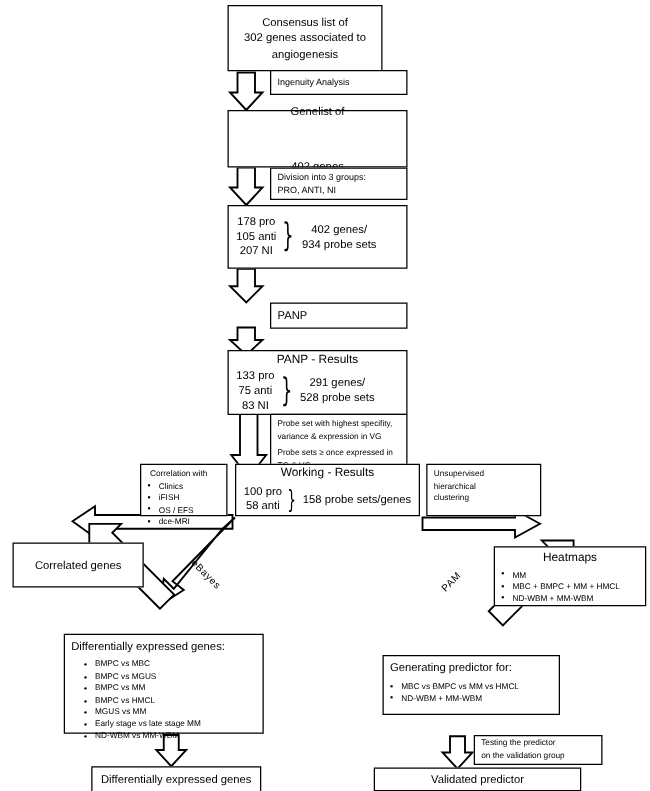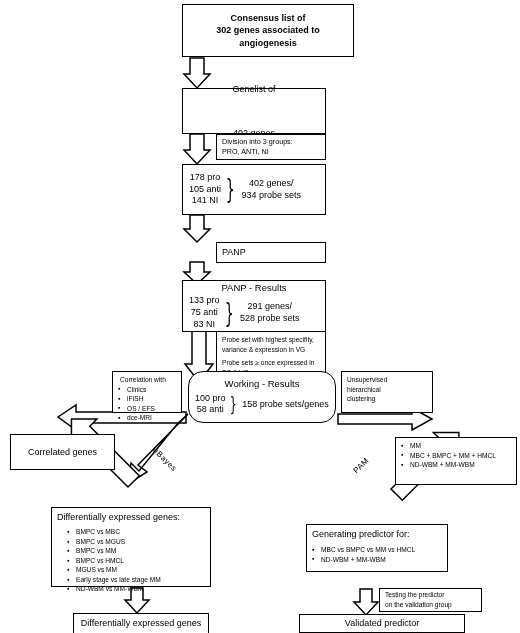--- a/index.html
+++ b/index.html
@@ -135,43 +135,46 @@
       <polygon points="0,0 70,0 70,-10 88,8 70,26 70,16 0,16" fill="#fff" stroke="#000" stroke-width="1.5"></polygon>
     </g>
     <g transform="translate(391,489) rotate(-45)">
       <polygon points="0,0 70,0 70,-10 88,8 70,26 70,16 0,16" fill="#fff" stroke="#000" stroke-width="1.5"></polygon>
     </g>
   </svg>
 
   <div class="rot-label" style="left:150px; top:455px; transform: rotate(45deg);">eBayes</div>
   <div class="rot-label" style="left:352px; top:461px; transform: rotate(-45deg);">PAM</div>
 
-  <div class="box center pad" style="left:182px; top:4px; width:172px; height:53px;font-weight:bold;">
+  <div class="box center pad" style="left:182px; top:4px; width:124px; height:53px;">
     <div>Consensus list of</div>
     <div>302 genes associated to</div>
     <div>angiogenesis</div>
   </div>
 
+  <div class="box leftal pad" style="left:216px; top:56px; width:110px; height:20px;">
+    <div class="small">Ingenuity Analysis</div>
+  </div>
 
   <div class="box center pad" style="left:182px; top:88px; width:144px; height:46px;gap:32px;">
     <div>Genelist of</div>
     <div>402 genes</div>
   </div>
 
   <div class="box leftal pad" style="left:216px; top:134px; width:110px; height:26px;">
     <div class="small">Division into 3 groups:</div>
     <div class="small">PRO, ANTI, NI</div>
   </div>
 
   <div class="box center" style="left:182px; top:164px; width:144px; height:51px;align-items:center;">
     <div class="splitrow">
       <div class="counts">
         <span>178 pro</span>
         <span>105 anti</span>
-        <span>141 NI</span>
+        <span>207 NI</span>
       </div>
       <div class="brace">}</div>
       <div class="rhs">
         <div>402 genes/</div>
         <div>934 probe sets</div>
       </div>
     </div>
   </div>
 
   <div class="box leftal pad" style="left:216px; top:242px; width:110px; height:21px;">
@@ -203,21 +206,21 @@
   <div class="box leftal pad" style="left:112px; top:371px; width:70px; height:42px; justify-content:flex-start;">
     <div class="tiny" style="padding-left:2px;">Correlation with</div>
     <ul class="ul tiny">
       <li>Clinics</li>
       <li>iFISH</li>
       <li>OS / EFS</li>
       <li>dce-MRI</li>
     </ul>
   </div>
 
-  <div class="box center" style="left:188px; top:371px; width:148px; height:52px;border-radius:15px;">
+  <div class="box center" style="left:188px; top:371px; width:148px; height:42px;">
     <div class="ttl" style="margin-bottom:2px;">Working - Results</div>
     <div class="splitrow">
       <div class="counts">
         <span>100 pro</span>
         <span>58 anti</span>
       </div>
       <div class="brace sm">}</div>
       <div class="rhs">158 probe sets/genes</div>
     </div>
   </div>
@@ -226,20 +229,21 @@
     <div class="tiny">Unsupervised</div>
     <div class="tiny">hierarchical</div>
     <div class="tiny">clustering</div>
   </div>
 
   <div class="box center pad" style="left:10px; top:434px; width:105px; height:36px;">
     <div>Correlated genes</div>
   </div>
 
   <div class="box pad" style="left:395px; top:437px; width:122px; height:48px; justify-content:flex-start;">
+    <div class="ttl" style="margin-bottom:2px;">Heatmaps</div>
     <ul class="ul tiny">
       <li>MM</li>
       <li>MBC + BMPC + MM + HMCL</li>
       <li>ND-WBM + MM-WBM</li>
     </ul>
   </div>
 
   <div class="box leftal pad" style="left:51px; top:507px; width:160px; height:80px; justify-content:flex-start;">
     <div style="margin-bottom:4px; font-size:9px;">Differentially expressed genes:</div>
     <ul class="ul tiny round" style="padding-left:10px;">

